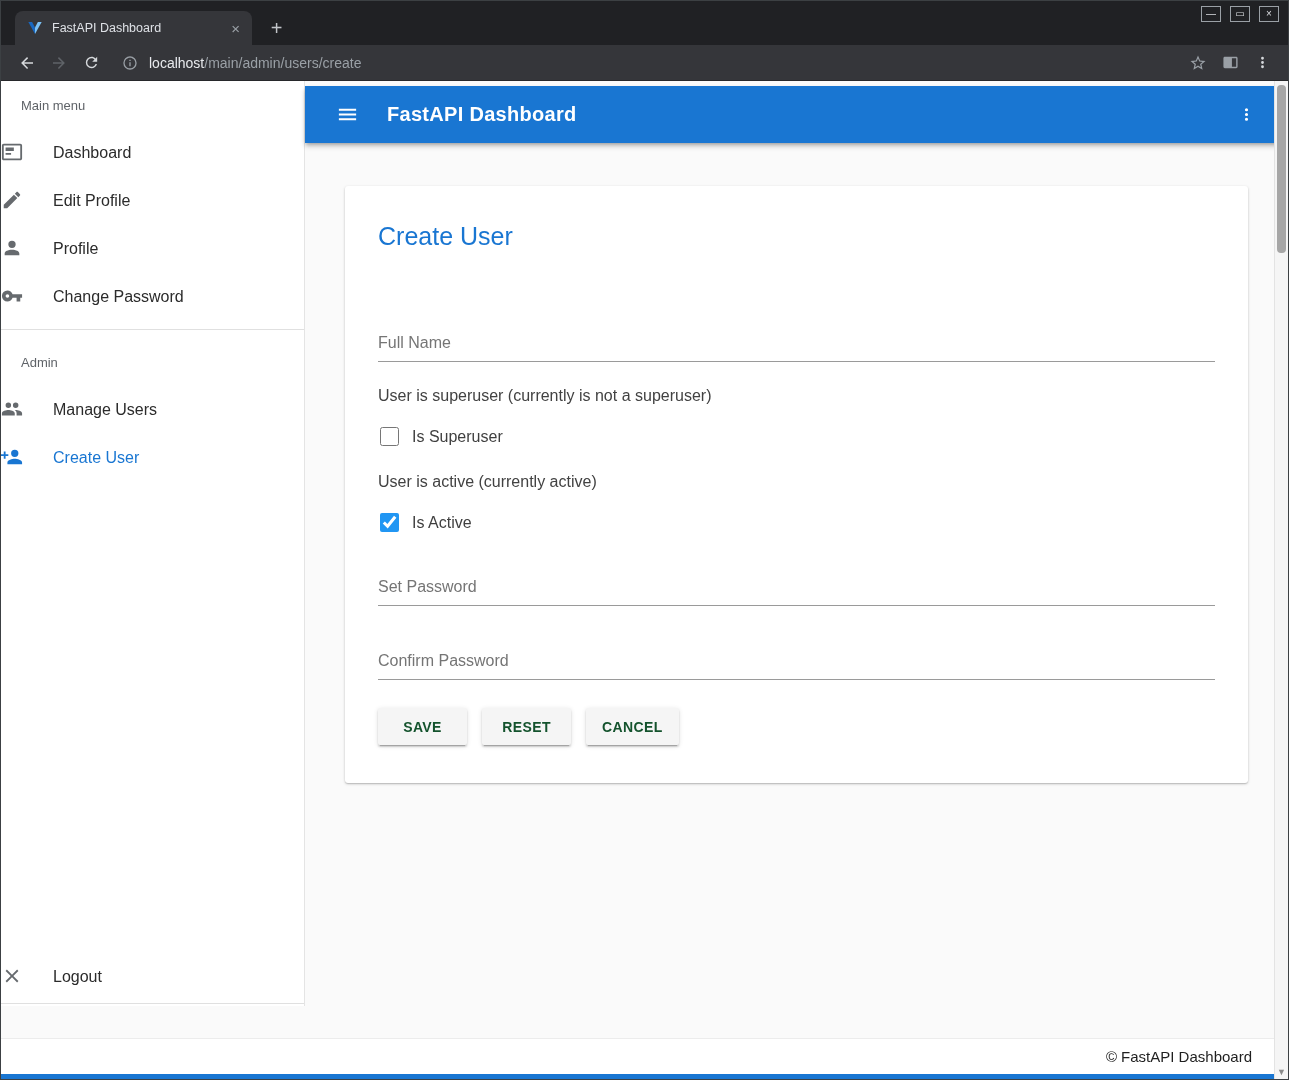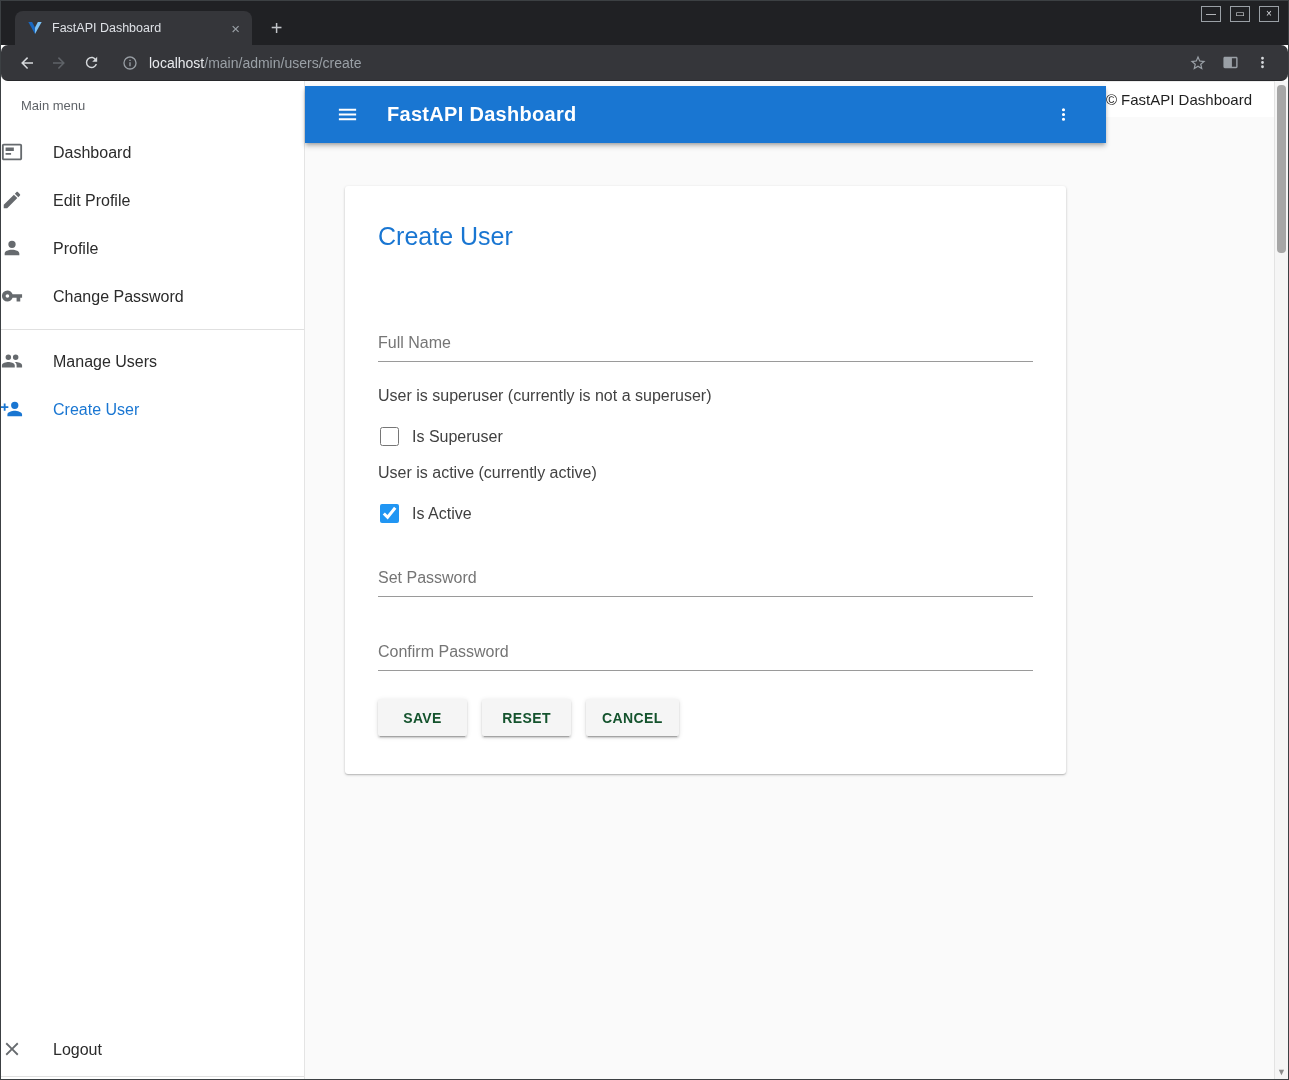--- a/index.html
+++ b/index.html
@@ -54,42 +54,41 @@
     font-size:10px; line-height:1;
     display:flex; align-items:center; justify-content:center;
     cursor:pointer; background:transparent;
   }
 
   
   .toolbar {
     height:36px; background:#35363a;
     display:flex; align-items:center; padding:0 10px;
     border-bottom:1px solid #27282b;
-    border-radius:7px;
   }
   .tb-btn {
     width:28px; height:28px; margin:0 2px;
     display:flex; align-items:center; justify-content:center;
     border-radius:50%; cursor:pointer; flex:0 0 auto;
   }
   .ic-light { color:#d6d9dc; }
   .ic-dim   { color:#5f6368; }
   .ic-gray  { color:#9aa0a6; }
   .address-bar {
     flex:1; display:flex; align-items:center; margin:0 8px;
     height:28px; padding:0 4px; cursor:text; min-width:0;
   }
   .url-text { font-size:14px; margin-left:8px; white-space:nowrap; }
   .url-host { color:#e8eaed; }
   .url-path { color:#9aa0a6; }
 
   
   .page {
     position:absolute; top:80px; left:0; right:0; bottom:0;
-    display:flex; background:#fafafa;
+    display:flex; flex-direction:column; background:#fafafa;
   }
   .content-row { flex:1; display:flex; min-height:0; }
 
   
   .sidebar {
     width:304px; background:#fff; border-right:1px solid #e4e4e4;
     display:flex; flex-direction:column; flex:0 0 auto;
   }
   .subheader {
     height:48px; display:flex; align-items:center;
@@ -162,21 +161,21 @@
     background:#f5f5f5; border:none; border-radius:2px;
     font-size:14px; font-weight:700; color:#14532d; letter-spacing:.4px;
     box-shadow:0 3px 1px -2px rgba(0,0,0,.2), 0 2px 2px 0 rgba(0,0,0,.14), 0 1px 5px 0 rgba(0,0,0,.12);
     cursor:pointer; font-family:inherit;
   }
 
   
   .footer {
     height:36px; background:#fff; border-top:1px solid #ececec;
     display:flex; align-items:center; justify-content:flex-end;
-    padding-right:36px; font-size:15px; color:#1f1f1f; flex:0 0 auto;
+    padding-right:36px; font-size:15px; color:#1f1f1f; flex:0 0 auto;margin-top:32px;
   }
   .footer-accent { height:5px; background:#1976d2; flex:0 0 auto; }
 
   
   .scrollbar {
     position:absolute; top:0; right:0; bottom:0; width:14px;
     background:#f5f5f5; border-left:1px solid #e3e3e3; z-index:10;
   }
   .scroll-thumb {
     position:absolute; top:4px; left:2px; right:2px; height:168px;
@@ -291,20 +290,21 @@
           <span class="nav-icon">
             <svg width="22" height="22" viewBox="0 0 24 24">
                 <path fill="currentColor" d="M7,14A2,2 0 0,1 5,12A2,2 0 0,1 7,10A2,2 0 0,1 9,12A2,2 0 0,1 7,14M12.65,10C11.83,7.67 9.61,6 7,6A6,6 0 0,0 1,12A6,6 0 0,0 7,18C9.61,18 11.83,16.33 12.65,14H17V18H21V14H23V10H12.65Z"></path>
               </svg>
           </span>
           <span class="nav-label">Change Password</span>
         </div>
 
         <hr class="divider">
 
+        <div class="subheader">Admin</div>
 
         <div class="nav-item">
           <span class="nav-icon">
             <svg width="22" height="22" viewBox="0 0 24 24">
                 <path fill="currentColor" d="M16,13C15.71,13 15.38,13 15.03,13.05C16.19,13.89 17,15 17,16.5V19H23V16.5C23,14.17 18.33,13 16,13M8,13C5.67,13 1,14.17 1,16.5V19H15V16.5C15,14.17 10.33,13 8,13M8,11A3,3 0 0,0 11,8A3,3 0 0,0 8,5A3,3 0 0,0 5,8A3,3 0 0,0 8,11M16,11A3,3 0 0,0 19,8A3,3 0 0,0 16,5A3,3 0 0,0 13,8A3,3 0 0,0 16,11Z"></path>
               </svg>
           </span>
           <span class="nav-label">Manage Users</span>
         </div>
 
@@ -357,21 +357,21 @@
             </div>
 
 
             <p class="hint">User is superuser (currently is not a superuser)</p>
 
             <label class="check-row">
               <input type="checkbox" style="">
               <span class="check-label">Is Superuser</span>
             </label>
 
-            <p class="hint" style="margin-top:18px;">User is active (currently active)</p>
+            <p class="hint" style="margin-top:27px;">User is active (currently active)</p>
 
             <label class="check-row">
               <input type="checkbox" checked="true" style="">
               <span class="check-label">Is Active</span>
             </label>
 
             <div class="field next">
               <input type="text" placeholder="Set Password" style="">
             </div>
 

